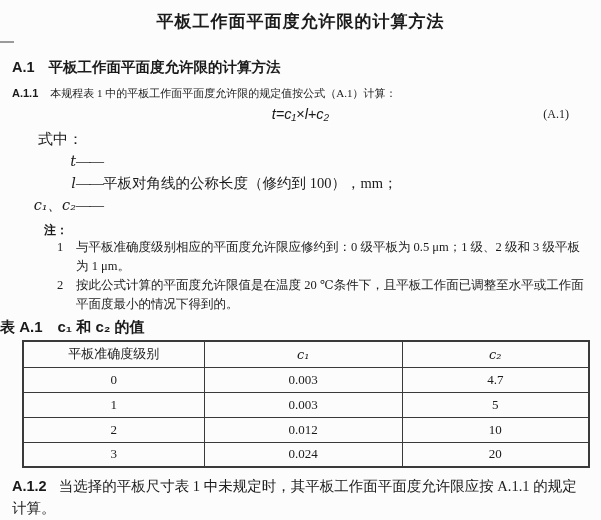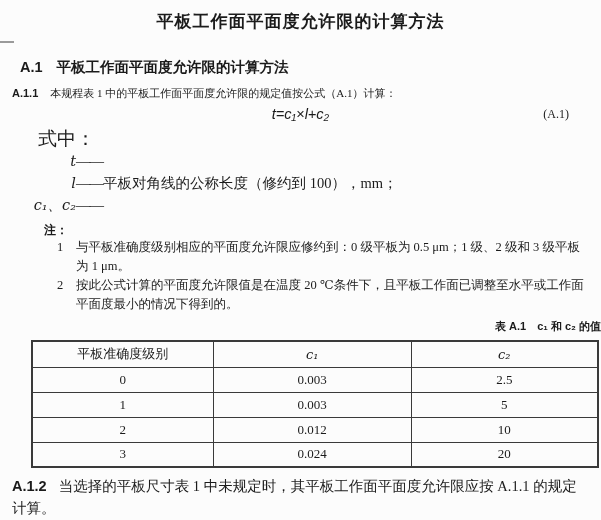--- a/index.html
+++ b/index.html
@@ -18,21 +18,21 @@
   .title {
     margin-top: 12px;
     text-align: center;
     font-family: "Liberation Sans", "DejaVu Sans", sans-serif;
     font-weight: bold;
     font-size: 17px;
     line-height: 20px;
     letter-spacing: 1px;
   }
   .heading-a1 {
-    margin: 26px 12px 0 20px;
+    margin: 26px 12px 0 12px;
     font-family: "Liberation Sans", "DejaVu Sans", sans-serif;
     font-weight: bold;
     font-size: 14.5px;
     line-height: 19px;
   }
   .heading-a1 .num { margin-right: 14px; }
   .clause {
     margin: 7px 12px 0 12px;
     font-size: 11px;
     line-height: 19px;
@@ -55,21 +55,21 @@
   }
   .formula .it { font-style: italic; }
   .formula-label {
     position: absolute;
     right: 32px; top: 0;
     font-size: 12px;
     font-family: Liberation Serif, serif;
   }
   .where-label {
     margin: 7px 12px 0 38px;
-    font-size: 19px;
+    font-size: 15px;
     line-height: 18px;
   }
   .def-list { margin-top: 2px; }
   .def-row {
     display: flex;
     font-size: 14.5px;
     line-height: 22px;
   }
   .def-term {
     width: 76px;
@@ -91,28 +91,28 @@
     display: flex;
     margin-left: 57px;
     margin-right: 16px;
     font-size: 12.5px;
     line-height: 19px;
   }
   .note-num { flex: none; width: 19px; }
   .note-text { flex: 1; }
   .table-caption {
     margin-top: 4px;
-    text-align: right;
-    font-family: "Liberation Sans", "DejaVu Sans", sans-serif;
-    font-weight: bold;
-    font-size: 11px;
+    text-align: left;
+    font-family: "Liberation Sans", "DejaVu Sans", sans-serif;
+    font-weight: bold;
+    font-size: 15px;
     line-height: 17px;
   }
   table.coef {
-    margin: 5px auto 0 31px;
+    margin: 5px auto 0 22px;
     width: 568px;
     border-collapse: collapse;
     border: 2px solid #3a3a3a;
     font-size: 13px;
     text-align: center;
   }
   table.coef th, table.coef td {
     border: 1px solid #3a3a3a;
     padding: 0;
     font-weight: normal;
@@ -194,21 +194,21 @@
     <tr>
       <th>平板准确度级别</th>
       <th class="coef-var">c₁</th>
       <th class="coef-var">c₂</th>
     </tr>
   </thead>
   <tbody>
     <tr>
       <td>0</td>
       <td>0.003</td>
-      <td>2.5</td>
+      <td>4.7</td>
     </tr>
     <tr>
       <td>1</td>
       <td>0.003</td>
       <td>5</td>
     </tr>
     <tr>
       <td>2</td>
       <td>0.012</td>
       <td>10</td>

